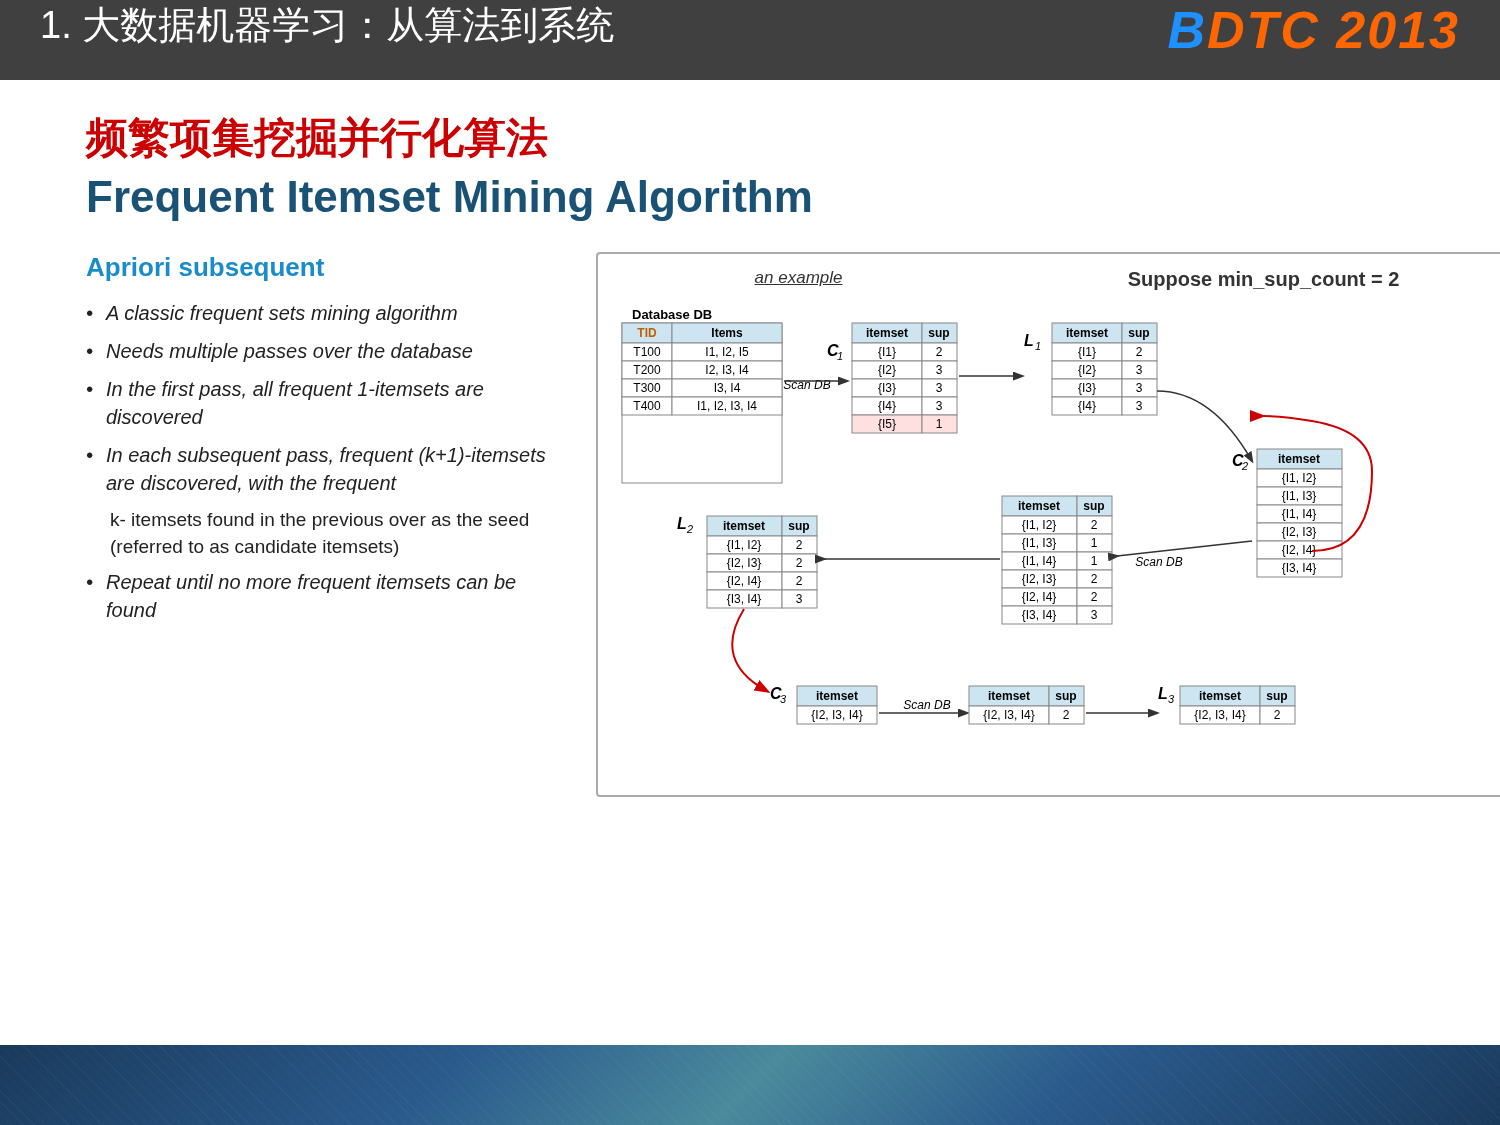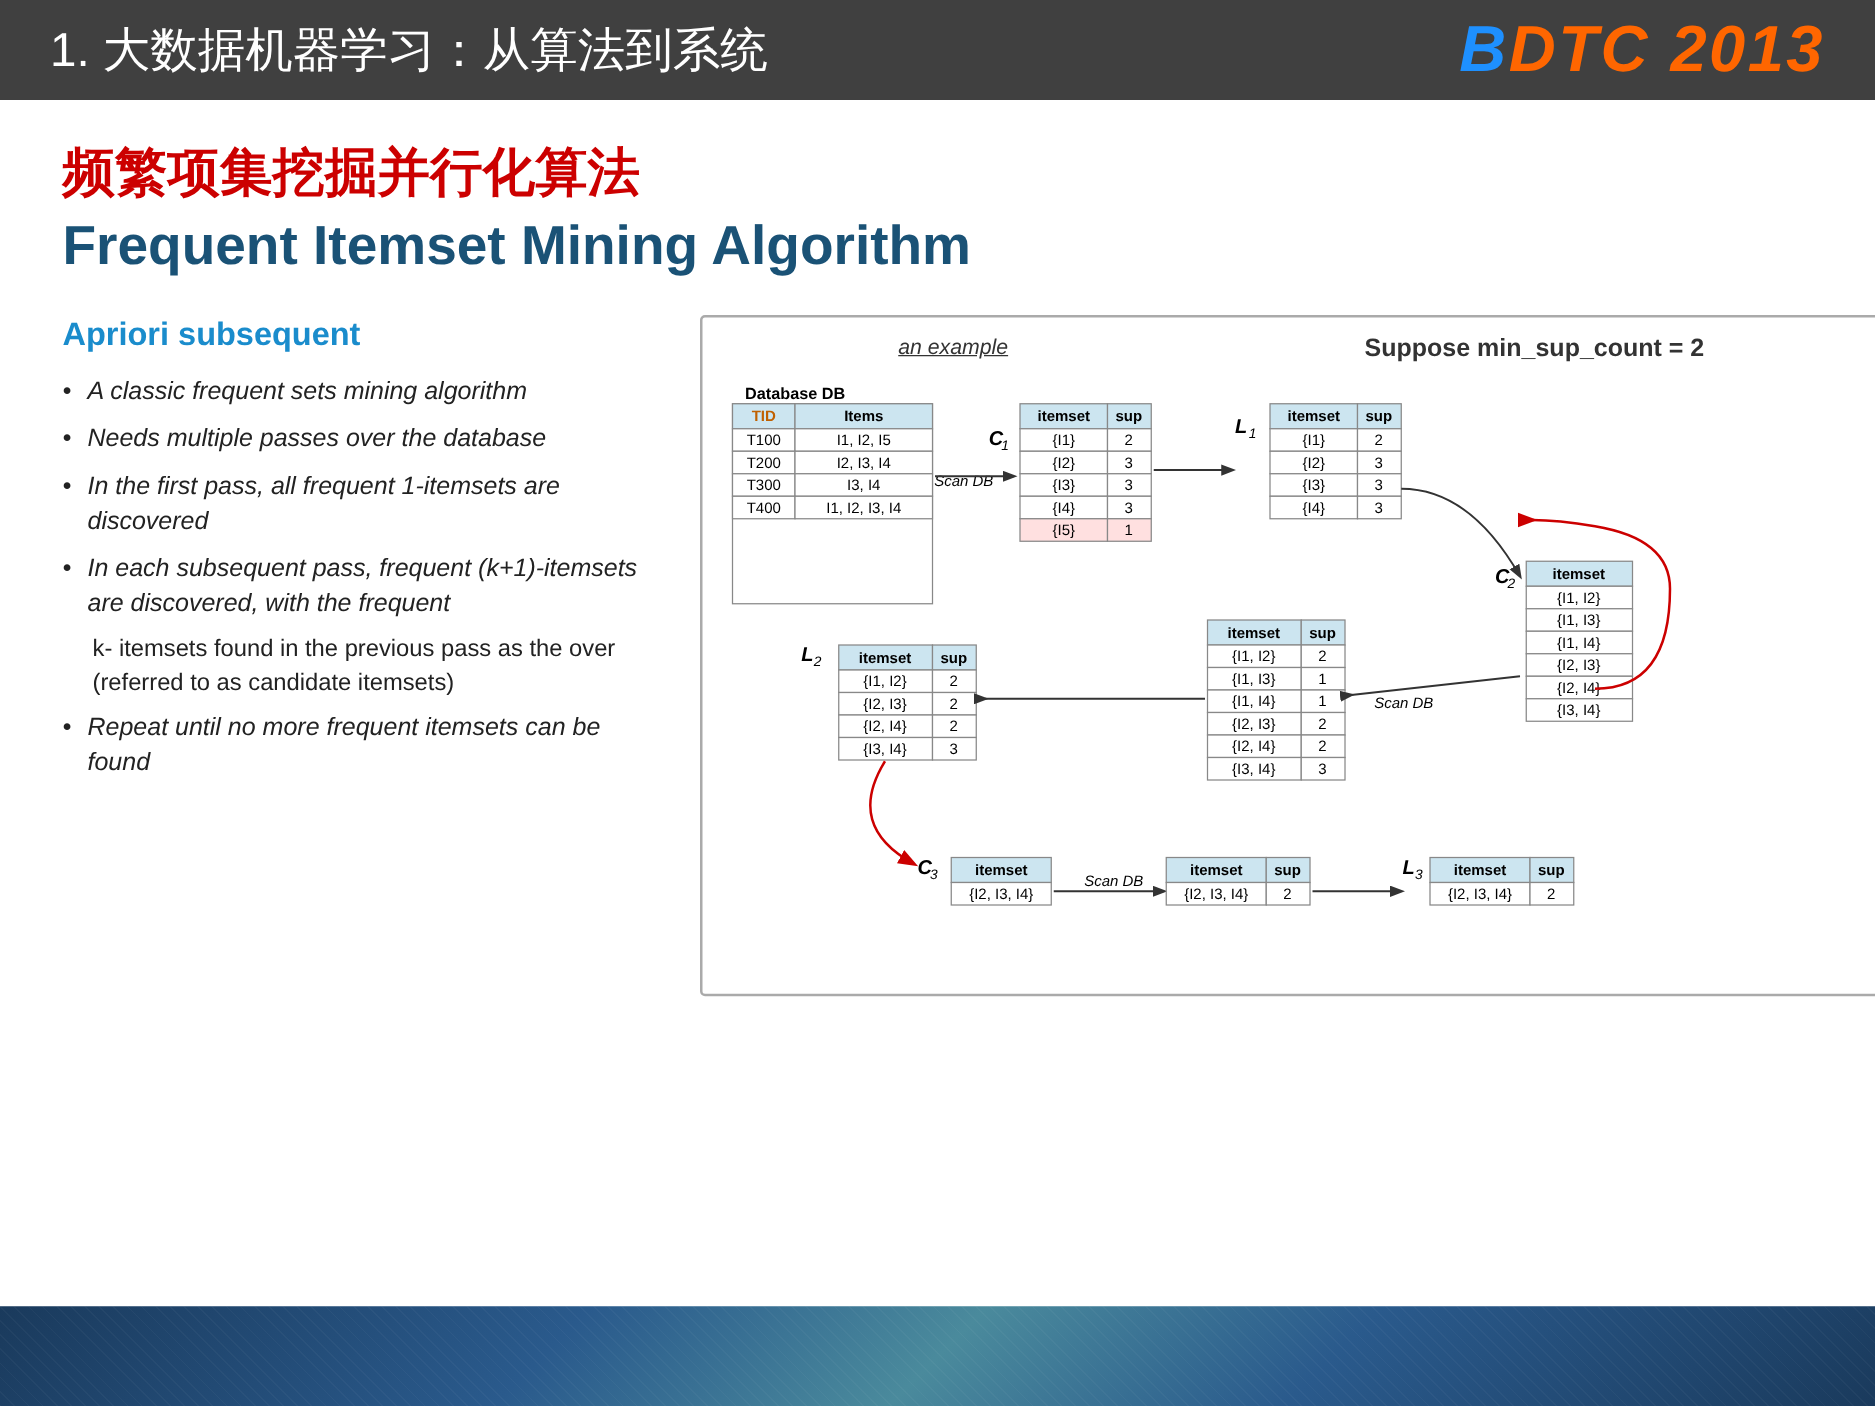--- a/index.html
+++ b/index.html
@@ -8,21 +8,21 @@
       height: 1125px;
       font-family: Arial, sans-serif;
       background: #ffffff;
       overflow: hidden;
     }
 
     
     .header {
       background: #404040;
       display: flex;
-      align-items: center;
+      align-items: flex-start;
       justify-content: space-between;
       padding: 0 40px;
       height: 80px;
     }
     .header-title {
       color: #ffffff;
       font-size: 38px;
       font-weight: normal;
     }
     .header-brand {
@@ -34,20 +34,21 @@
     }
     .header-brand span {
       color: #ff6600;
     }
 
     
     .main {
       padding: 30px 50px 20px 50px;
       display: flex;
       flex-direction: column;
+      margin-left: 36px;
     }
 
     .slide-title-zh {
       color: #cc0000;
       font-size: 42px;
       font-weight: bold;
       margin-bottom: 6px;
     }
     .slide-title-en {
       color: #1a5276;
@@ -171,21 +172,21 @@
   <div class="content-area">
 
     <div class="left-panel">
       <div class="section-heading">Apriori subsequent</div>
       <ul class="bullet-list">
         <li>A classic frequent sets mining algorithm</li>
         <li>Needs multiple passes over the database</li>
         <li>In the first pass, all frequent 1-itemsets are discovered</li>
         <li>In each subsequent pass, frequent (k+1)-itemsets are discovered, with the frequent</li>
       </ul>
-      <div class="sub-text">k- itemsets found in the previous pass as the over (referred to as candidate itemsets)</div>
+      <div class="sub-text">k- itemsets found in the previous over as the seed (referred to as candidate itemsets)</div>
       <ul class="bullet-list">
         <li>Repeat until no more frequent itemsets can be found</li>
       </ul>
     </div>
 
     <div class="right-panel">
       <div class="diagram-header">
         <span class="diag-label">an example</span>
         <span class="diag-label-bold">Suppose min_sup_count = 2</span>
       </div>

